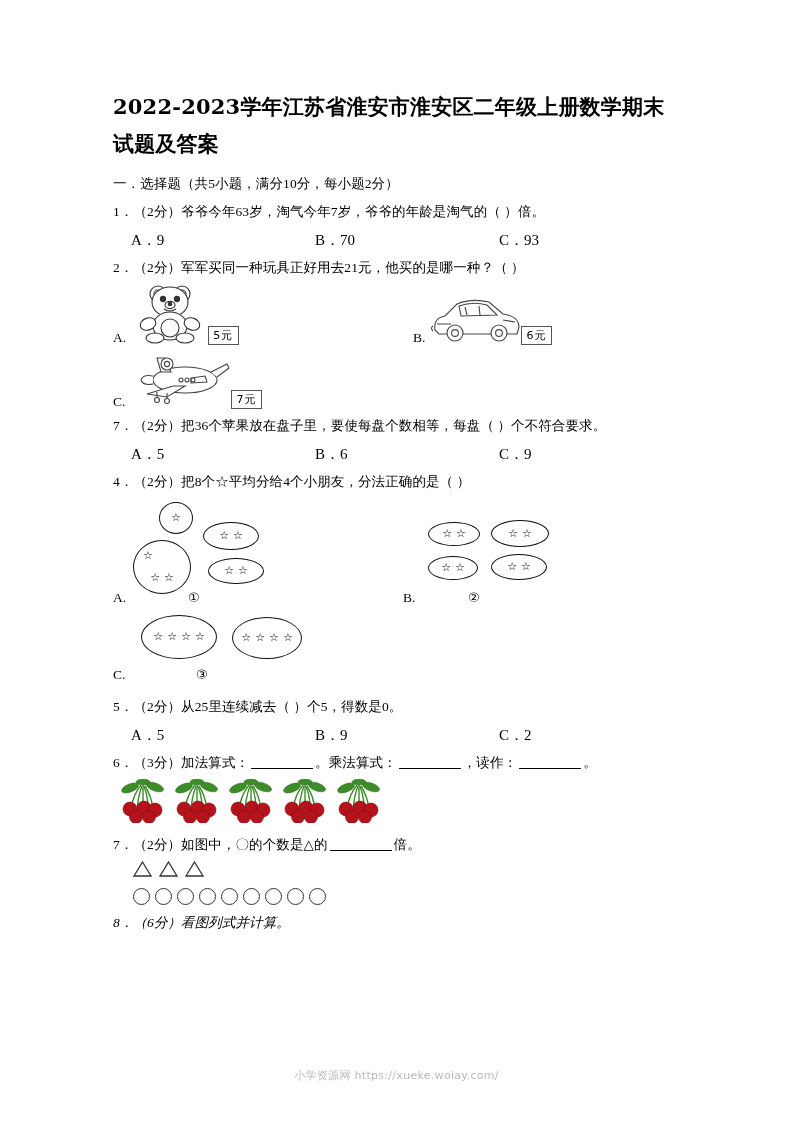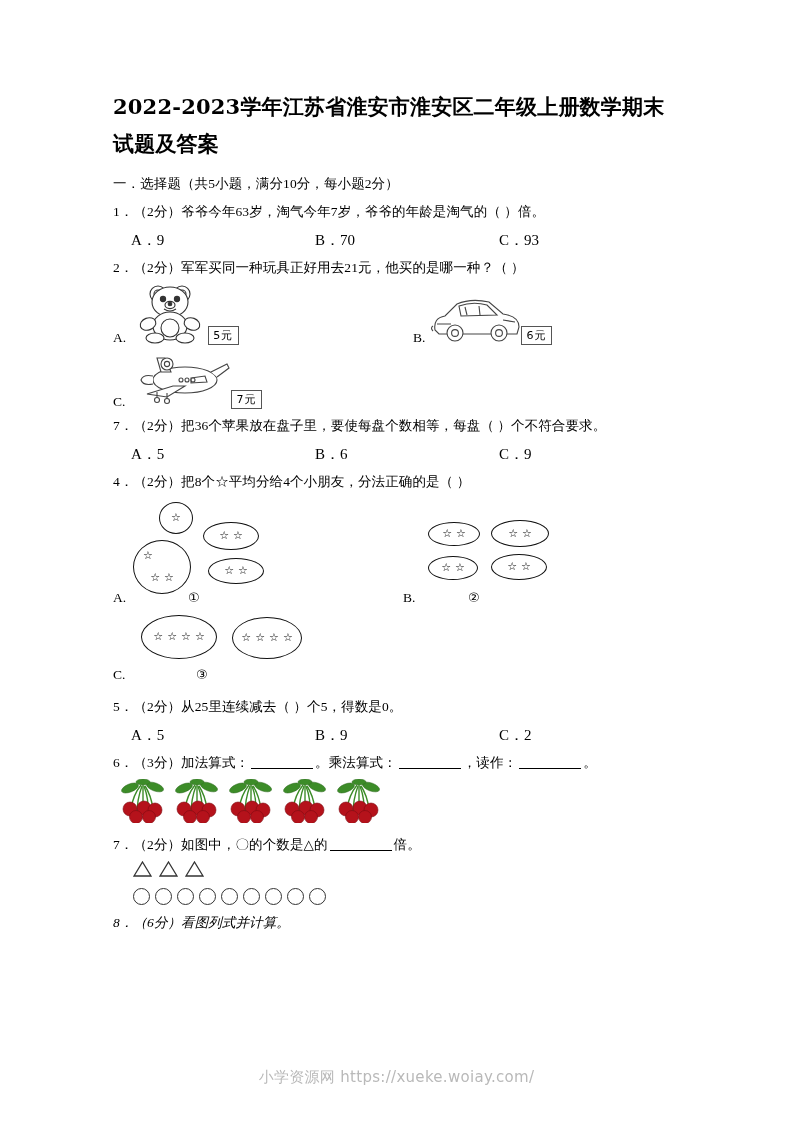--- a/index.html
+++ b/index.html
@@ -151,21 +151,21 @@
     box-sizing: border-box;
   }
 
   
   .footer {
     position: absolute;
     left: 0;
     top: 1068px;
     width: 793px;
     text-align: center;
-    font-size: 15px;
+    font-size: 11px;
     color: #b9b9b9;
     font-family: "DejaVu Sans", "Liberation Sans", sans-serif;
     letter-spacing: 0.3px;
   }
 </style>
 </head>
 <body>
 
 <div class="page">
   <div class="content">

